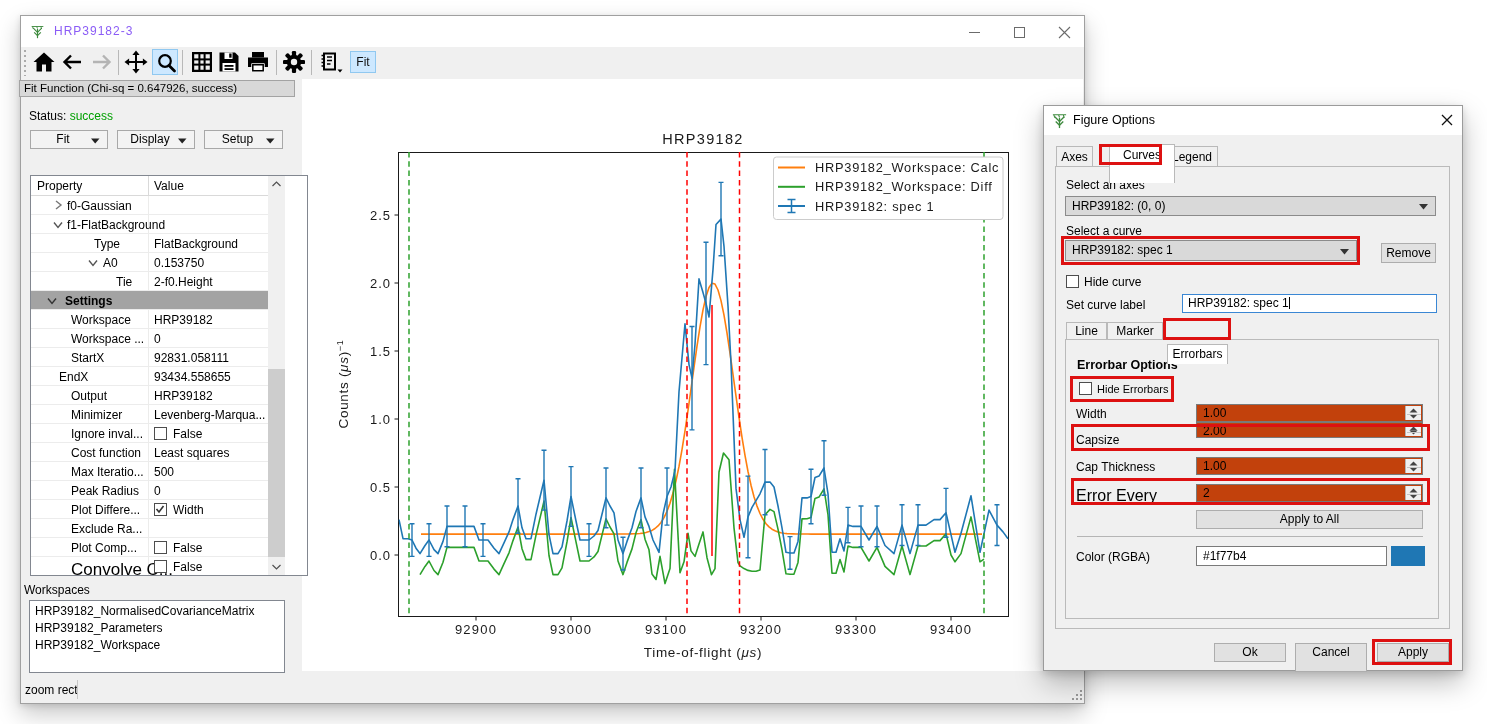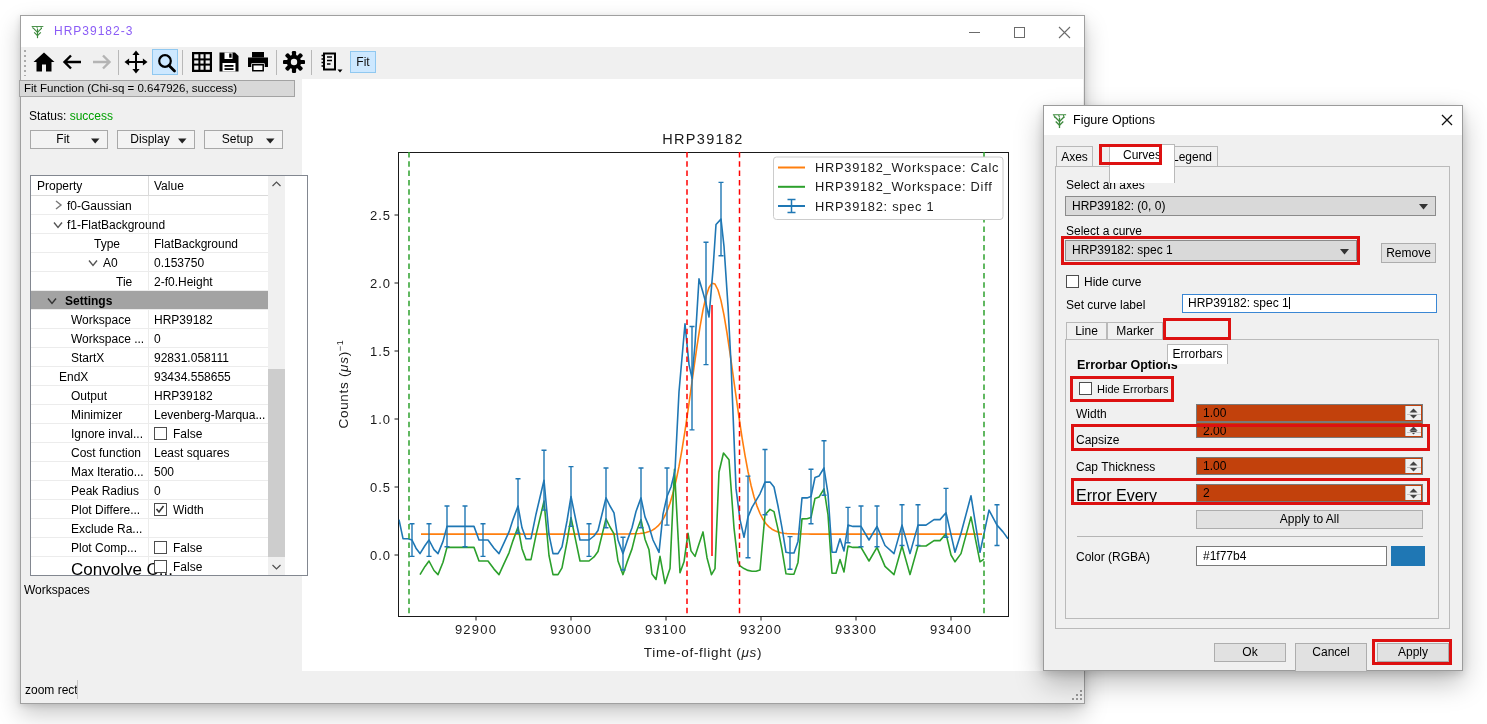--- a/index.html
+++ b/index.html
@@ -266,20 +266,21 @@
         <svg style="position:absolute; left:4px; top:5px;" width="9" height="6">
           <path d="M0.5 5 L4.5 1 L8.5 5" fill="none" stroke="#505050" stroke-width="1.2"></path>
         </svg>
         <svg style="position:absolute; left:4px; top:388px;" width="9" height="6">
           <path d="M0.5 1 L4.5 5 L8.5 1" fill="none" stroke="#505050" stroke-width="1.2"></path>
         </svg>
         <div style="position:absolute; left:0; top:193px; width:17px; height:188px; background:#cdcdcd;"></div>
       </div>
 </div>
 <div class="abs" style="left:3px; top:505px; font-size:12px;">Workspaces</div>
+<div class="abs" style="left:8px; top:522px; width:256px; height:73px; background:#fff; border:1px solid #828790; font-size:12px; line-height:17px; padding:2px 0 0 5px;">HRP39182_NormalisedCovarianceMatrix<br>HRP39182_Parameters<br>HRP39182_Workspace</div>
   </div>
 
 <svg id="plot" class="abs" style="left:302px; top:79px; z-index:4; background:#fff;" width="781" height="592" viewBox="302 79 781 592">
 <rect x="302" y="79" width="781" height="592" fill="#ffffff"></rect>
 <defs>
       <clipPath id="ax">
         <rect x="398.5" y="152" width="610" height="465"></rect>
       </clipPath>
     </defs>
 <text x="703" y="144" font-size="14.5" letter-spacing="1.3" fill="#1a1a1a" text-anchor="middle">HRP39182</text>

